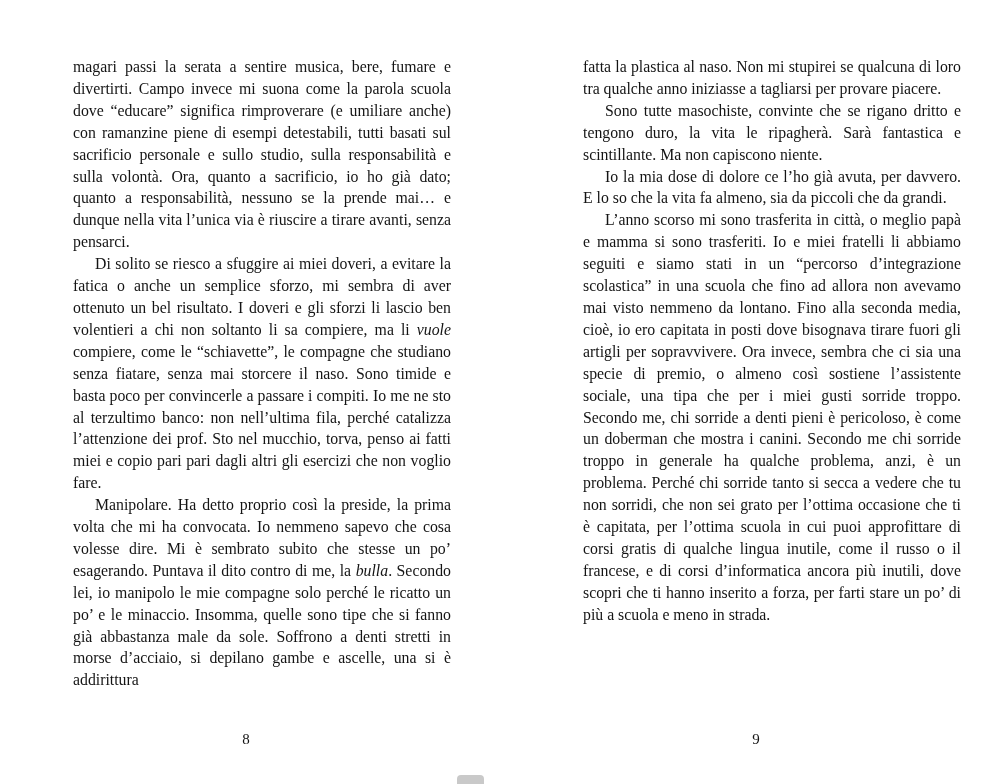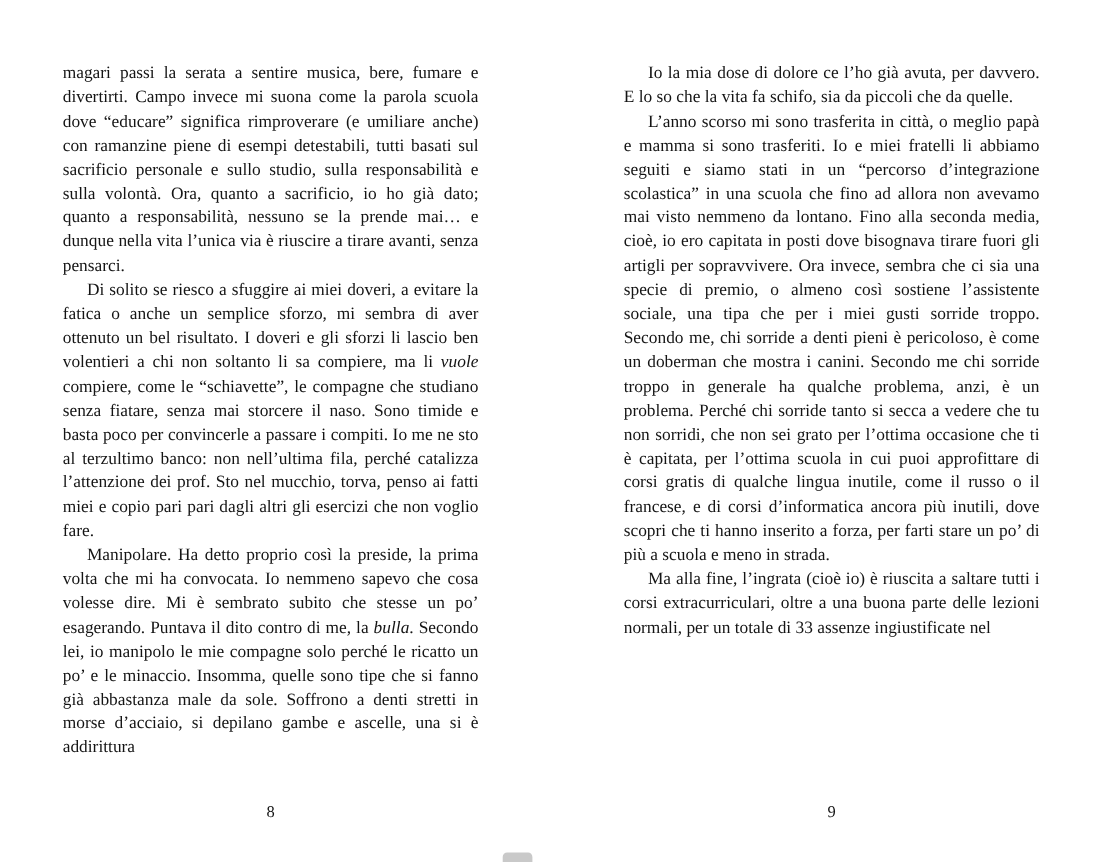--- a/index.html
+++ b/index.html
@@ -14,20 +14,21 @@
     overflow: hidden;
     font-family: "Liberation Serif", "DejaVu Serif", serif;
     color: #141414;
   }
   .page {
     position: absolute;
     top: 56px;
     width: 378px;
     height: 668px;
     overflow: hidden;
+    margin-left: 16px;
   }
   .page-left  { left: 57px; }
   .page-right { left: 567px; }
   .para {
     margin: 0;
     font-size: 15.8px;
     line-height: 21.9px;
     text-align: justify;
     text-justify: inter-word;
     hyphens: auto;
@@ -58,22 +59,23 @@
 </head>
 <body>
 
 <div class="page page-left">
     <p class="para"><span>magari passi la serata a sentire musica, bere, fumare e divertirti. Campo invece mi suona come la parola scuola dove “educare” significa rimproverare (e umiliare anche) con ramanzine piene di esempi detestabili, tutti basati sul sacrificio personale e sullo studio, sulla responsabilità e sulla volontà. Ora, quanto a sacrificio, io ho già dato; quanto a responsabilità, nessuno se la prende mai… e dunque nella vita l’unica via è riuscire a tirare avanti, senza pensarci.</span></p>
     <p class="para indent"><span>Di solito se riesco a sfuggire ai miei doveri, a evitare la fatica o anche un semplice sforzo, mi sembra di aver ottenuto un bel risultato. I doveri e gli sforzi li lascio ben volentieri a chi non soltanto li sa compiere, ma li </span><em>vuole</em><span> compiere, come le “schiavette”, le compagne che studiano senza fiatare, senza mai storcere il naso. Sono timide e basta poco per convincerle a passare i compiti. Io me ne sto al terzultimo banco: non nell’ultima fila, perché catalizza l’attenzione dei prof. Sto nel mucchio, torva, penso ai fatti miei e copio pari pari dagli altri gli esercizi che non voglio fare.</span></p>
     <p class="para indent"><span>Manipolare. Ha detto proprio così la preside, la prima volta che mi ha convocata. Io nemmeno sapevo che cosa volesse dire. Mi è sembrato subito che stesse un po’ esagerando. Puntava il dito contro di me, la </span><em>bulla</em><span>. Secondo lei, io manipolo le mie compagne solo perché le ricatto un po’ e le minaccio. Insomma, quelle sono tipe che si fanno già abbastanza male da sole. Soffrono a denti stretti in morse d’acciaio, si depilano gambe e ascelle, una si è addirittura</span></p>
   </div>
 
 <div class="page page-right">
-    <p class="para indent"><span>Io la mia dose di dolore ce l’ho già avuta, per davvero. E lo so che la vita fa schifo, sia da piccoli che da quelle.</span></p>
+    <p class="para"><span>fatta la plastica al naso. Non mi stupirei se qualcuna di loro tra qualche anno iniziasse a tagliarsi per provare piacere.</span></p>
+    <p class="para indent"><span>Sono tutte masochiste, convinte che se rigano dritto e tengono duro, la vita le ripagherà. Sarà fantastica e scintillante. Ma non capiscono niente.</span></p>
+    <p class="para indent"><span>Io la mia dose di dolore ce l’ho già avuta, per davvero. E lo so che la vita fa almeno, sia da piccoli che da grandi.</span></p>
     <p class="para indent"><span>L’anno scorso mi sono trasferita in città, o meglio papà e mamma si sono trasferiti. Io e miei fratelli li abbiamo seguiti e siamo stati in un “percorso d’integrazione scolastica” in una scuola che fino ad allora non avevamo mai visto nemmeno da lontano. Fino alla seconda media, cioè, io ero capitata in posti dove bisognava tirare fuori gli artigli per sopravvivere. Ora invece, sembra che ci sia una specie di premio, o almeno così sostiene l’assistente sociale, una tipa che per i miei gusti sorride troppo. Secondo me, chi sorride a denti pieni è pericoloso, è come un doberman che mostra i canini. Secondo me chi sorride troppo in generale ha qualche problema, anzi, è un problema. Perché chi sorride tanto si secca a vedere che tu non sorridi, che non sei grato per l’ottima occasione che ti è capitata, per l’ottima scuola in cui puoi approfittare di corsi gratis di qualche lingua inutile, come il russo o il francese, e di corsi d’informatica ancora più inutili, dove scopri che ti hanno inserito a forza, per farti stare un po’ di più a scuola e meno in strada.</span></p>
-    <p class="para indent"><span>Ma alla fine, l’ingrata (cioè io) è riuscita a saltare tutti i corsi extracurriculari, oltre a una buona parte delle lezioni normali, per un totale di 33 assenze ingiustificate nel</span></p>
   </div>
 
 <div class="page-number page-number-left">8</div>
 
 <div class="page-number page-number-right">9</div>
 
 <div class="bottom-indicator"></div>
 
 </body></html>

